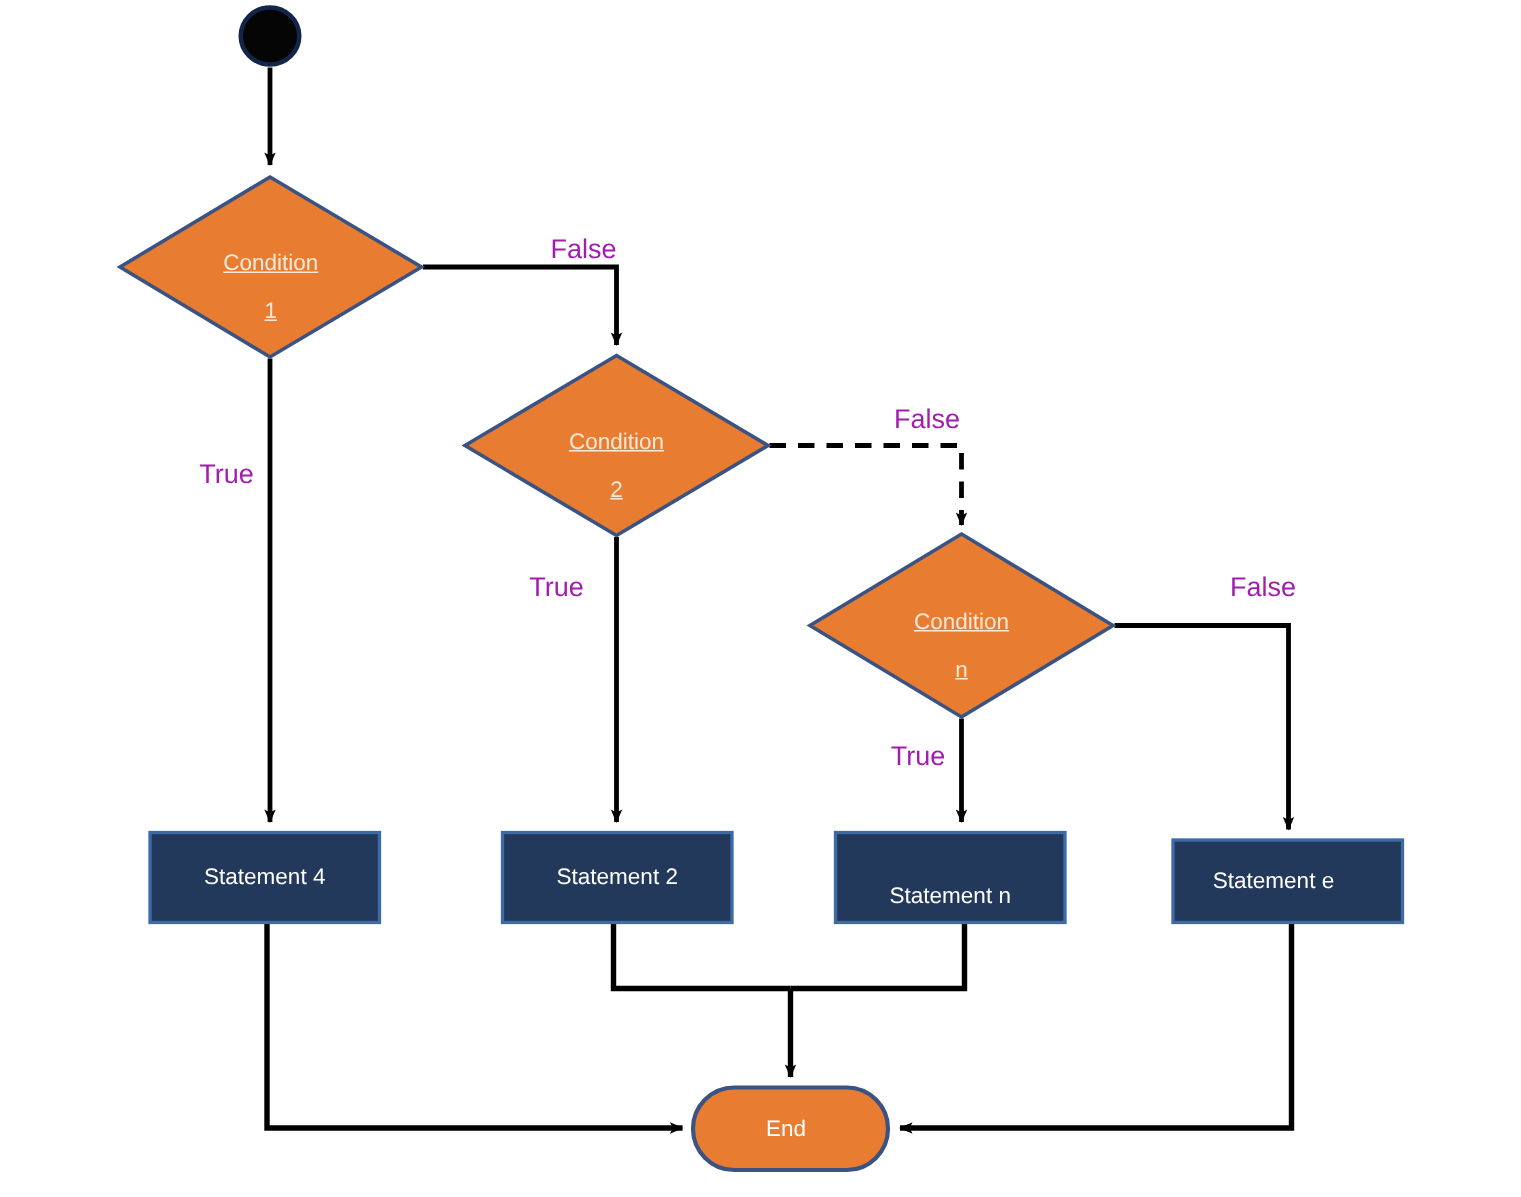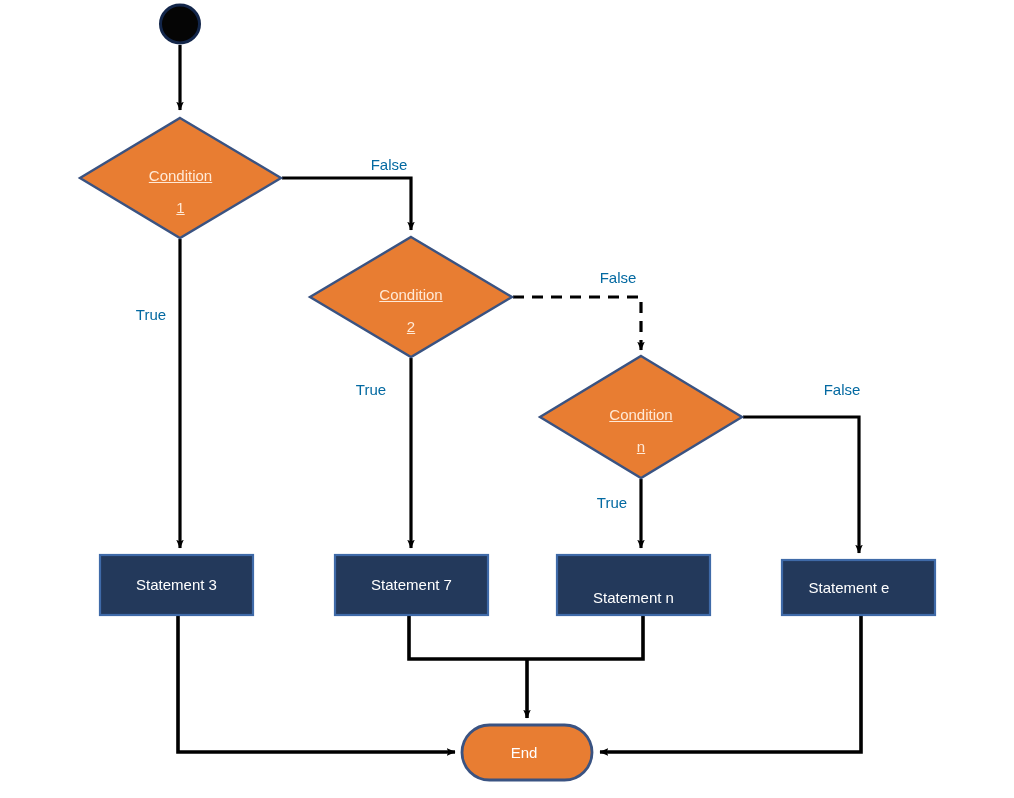--- a/index.html
+++ b/index.html
@@ -37,22 +37,22 @@
   .process-label {
     color: #ffffff;
     font-size: 15px;
   }
   .terminator-label {
     color: #ffffff;
     font-size: 15px;
   }
   .edge-label {
     position: absolute;
-    color: #0369a1;
-    font-size: 15px;
+    color: #a21caf;
+    font-size: 18px;
     text-align: center;
     pointer-events: none;
   }
 </style>
 </head>
 <body>
 
 <div id="flowchart-canvas">
 
   <svg width="1014" height="798" viewBox="0 0 1014 798">
@@ -110,23 +110,23 @@
 
   <div class="node-label decision-label" style="left:80px; top:160px; width:201px;">Condition
 1</div>
 
   <div class="node-label decision-label" style="left:310px; top:279px; width:202px;">Condition
 2</div>
 
   <div class="node-label decision-label" style="left:540px; top:399px; width:202px;">Condition
 n</div>
 
-  <div class="node-label process-label" style="left:100px; top:576px; width:153px;">Statement 3</div>
+  <div class="node-label process-label" style="left:100px; top:576px; width:153px;">Statement 4</div>
 
-  <div class="node-label process-label" style="left:335px; top:576px; width:153px;">Statement 7</div>
+  <div class="node-label process-label" style="left:335px; top:576px; width:153px;">Statement 2</div>
 
   <div class="node-label process-label" style="left:557px; top:576px; width:153px;margin-top:13px;">Statement n</div>
 
   <div class="node-label process-label" style="left:782px; top:579px; width:134px;">Statement e</div>
 
   <div class="node-label terminator-label" style="left:462px; top:744px; width:124px;">End</div>
 
   <div class="edge-label" style="left:349px; top:156px; width:80px;">False</div>
 
   <div class="edge-label" style="left:113px; top:306px; width:76px;">True</div>

